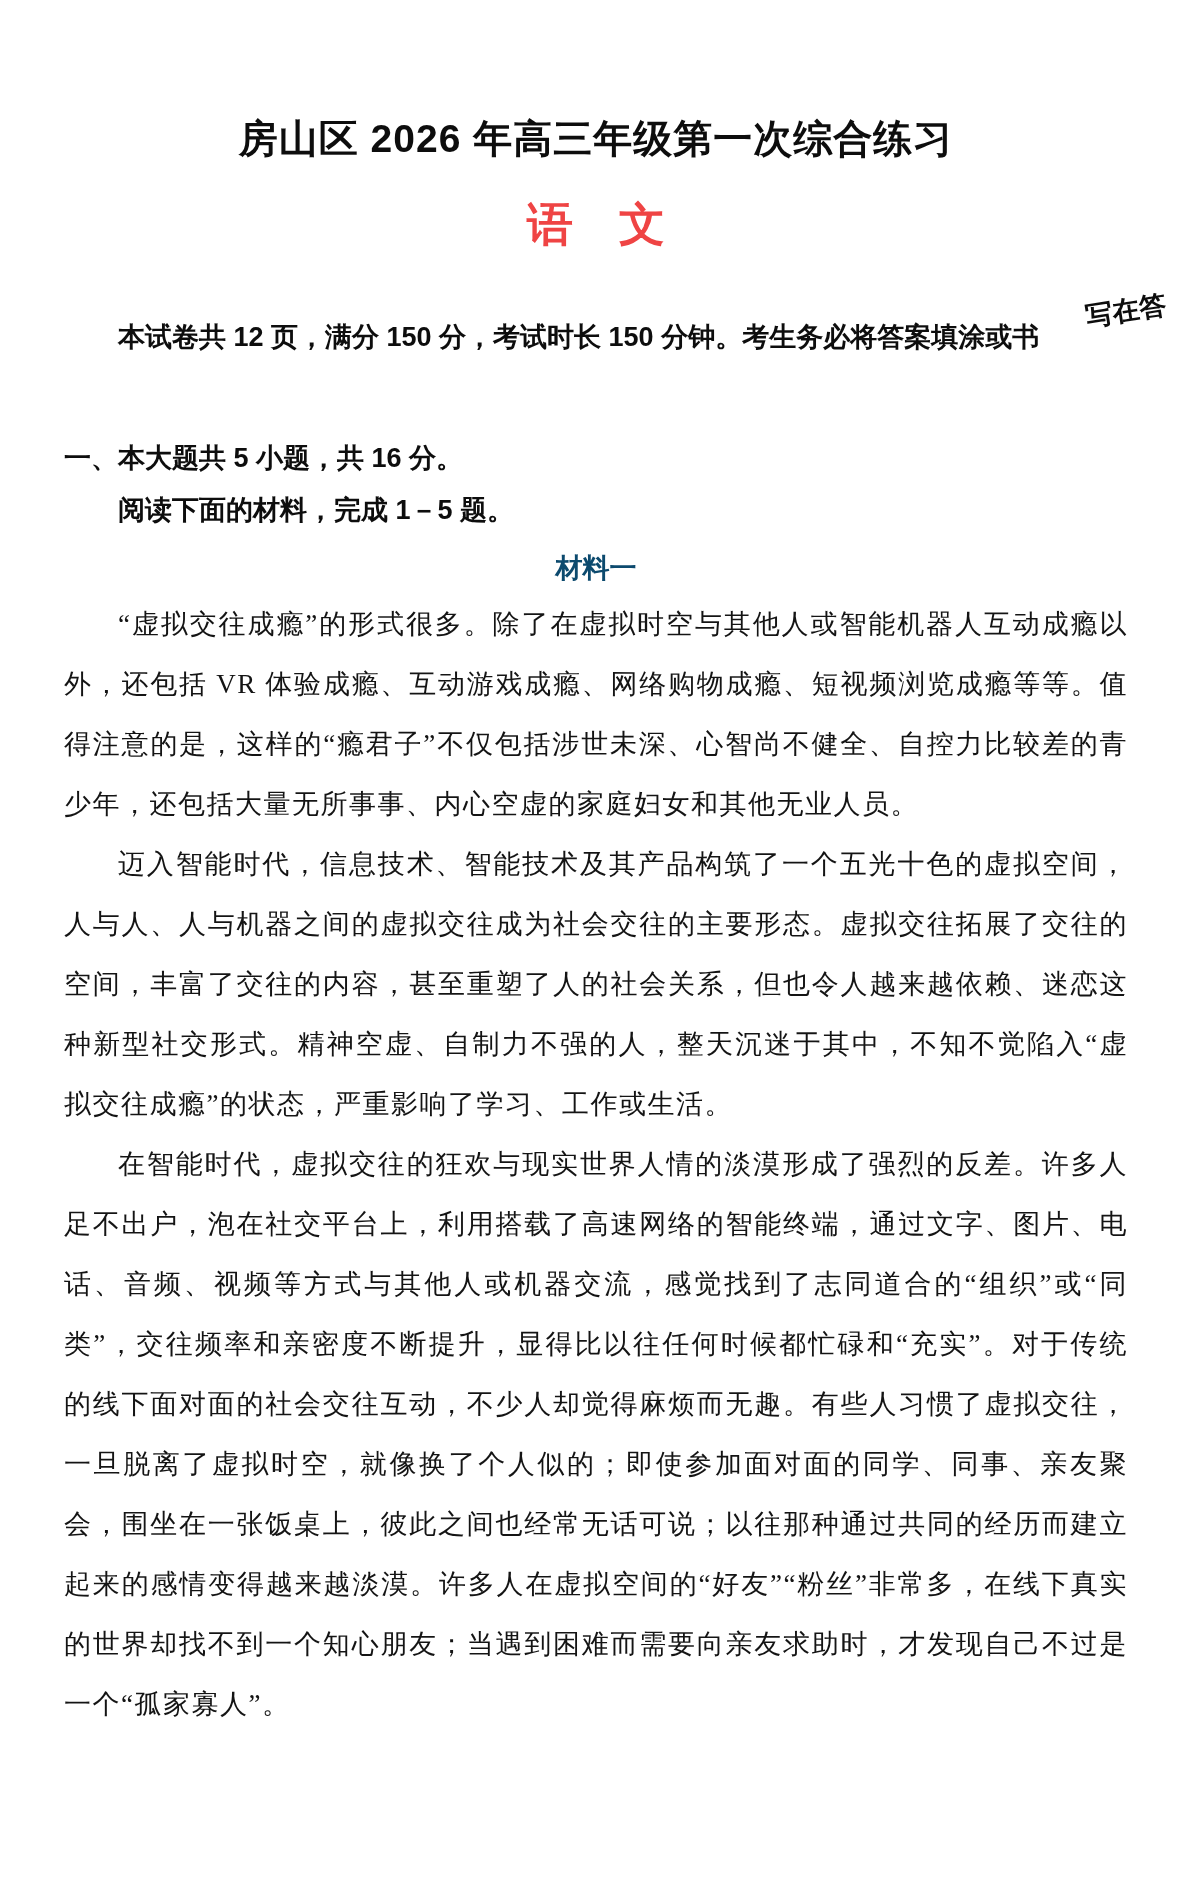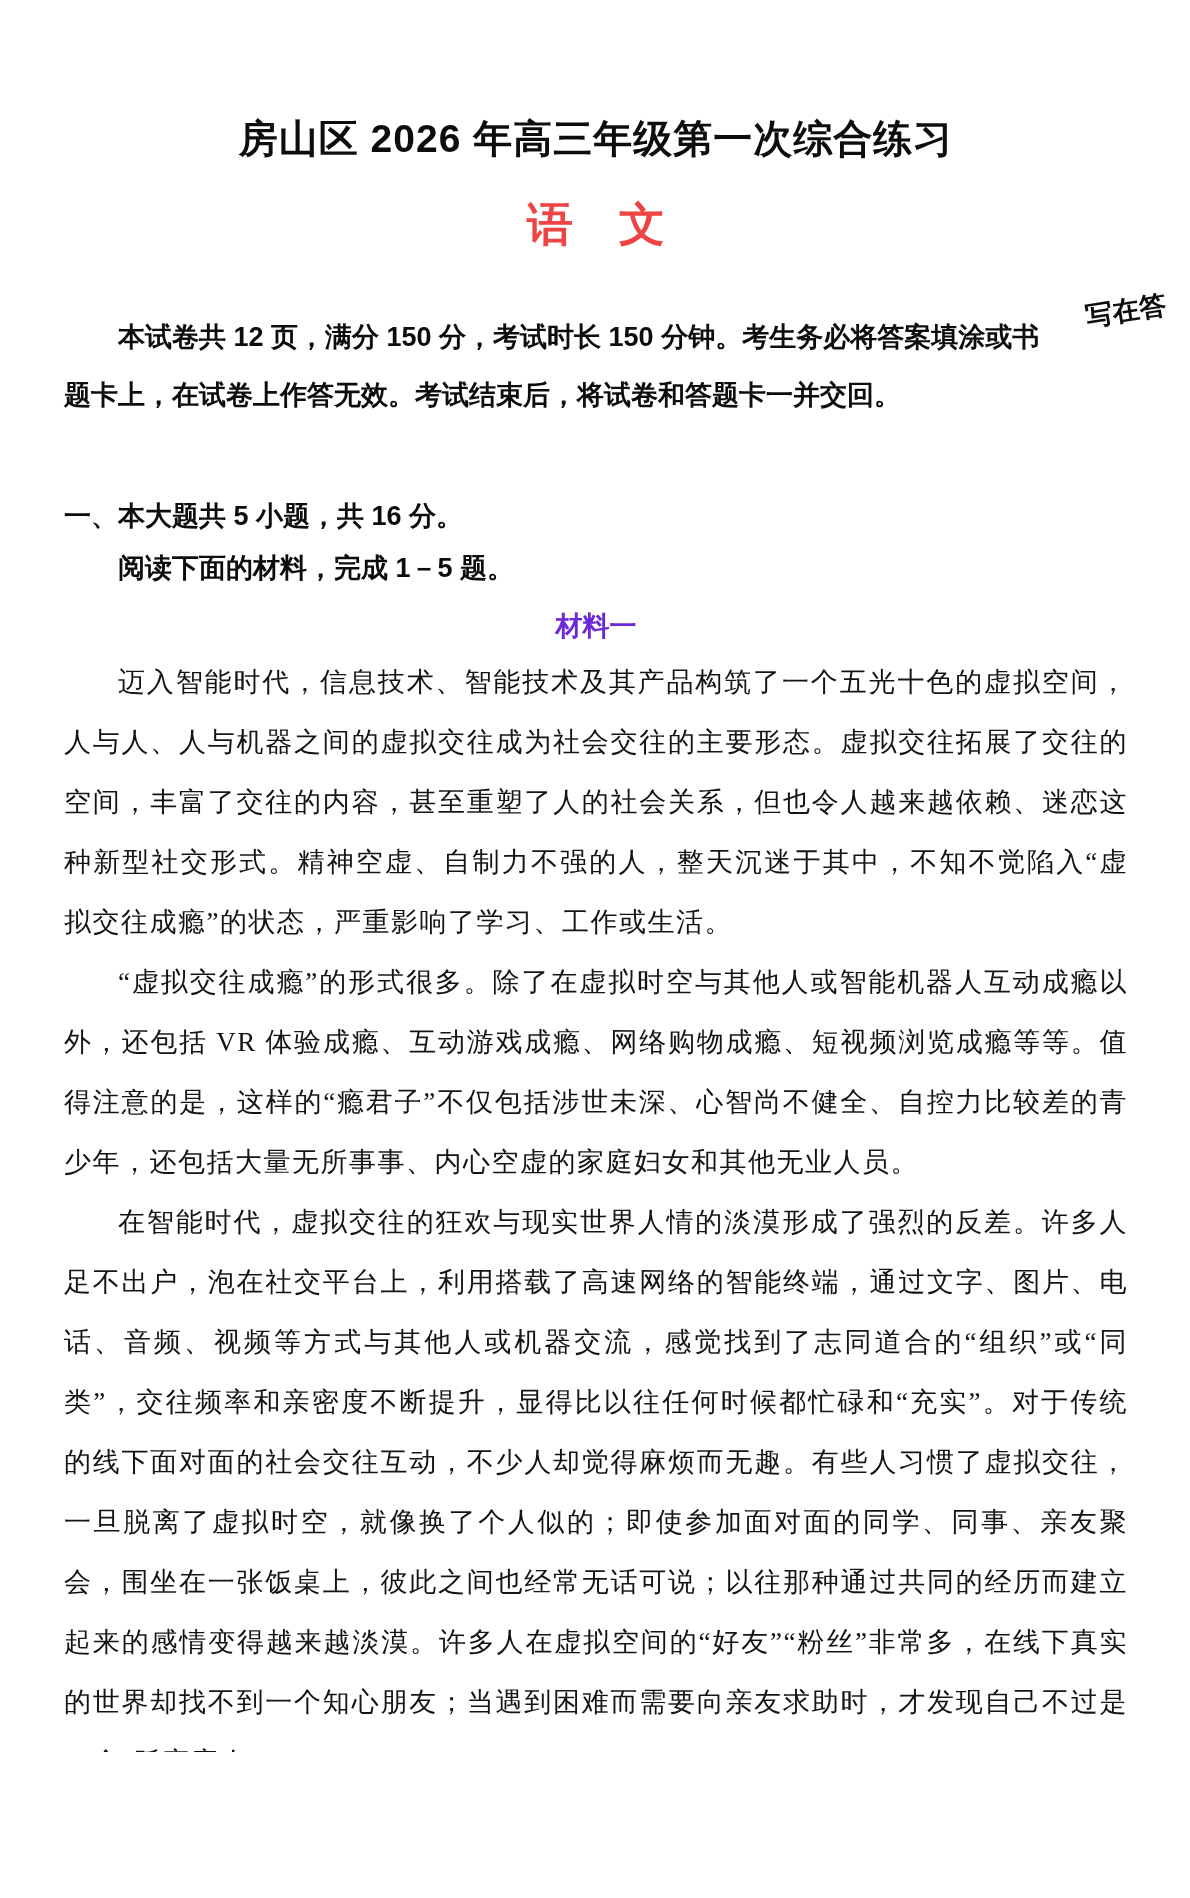--- a/index.html
+++ b/index.html
@@ -70,21 +70,21 @@
     line-height: 40px;
     color: #0d0d0d;
   }
   .material-title {
     margin-top: 18px;
     text-align: center;
     font-family: "Liberation Sans", "DejaVu Sans", sans-serif;
     font-weight: bold;
     font-size: 27px;
     line-height: 40px;
-    color: #6d28d9;
+    color: #0c4a6e;
   }
   .material-body {
     margin-top: 6px;
   }
   .material-body p {
     margin: 0;
     text-indent: 2em;
     text-align: justify;
     font-family: "Liberation Serif", "DejaVu Serif", serif;
     font-size: 27px;
@@ -110,30 +110,29 @@
   <div class="content">
 
     <div class="exam-title">房山区 2026 年高三年级第一次综合练习</div>
 
     <div class="exam-subject">语　文</div>
 
     <div class="notice">
       <div class="notice-line1">
         <span>本试卷共 12 页，满分 150 分，考试时长 150 分钟。考生务必将答案填涂或书</span><span class="skewed-tail">写在答</span>
       </div>
-      <div class="notice-line2">题卡上，在试卷上作答无效。考试结束后，将试卷和答题卡一并交回。</div>
     </div>
 
     <div class="section-heading">一、本大题共 5 小题，共 16 分。</div>
 
     <div class="section-instruction">阅读下面的材料，完成 1－5 题。</div>
 
     <div class="material-title">材料一</div>
 
     <div class="material-body">
+      <p>“虚拟交往成瘾”的形式很多。除了在虚拟时空与其他人或智能机器人互动成瘾以外，还包括 VR 体验成瘾、互动游戏成瘾、网络购物成瘾、短视频浏览成瘾等等。值得注意的是，这样的“瘾君子”不仅包括涉世未深、心智尚不健全、自控力比较差的青少年，还包括大量无所事事、内心空虚的家庭妇女和其他无业人员。</p>
       <p>迈入智能时代，信息技术、智能技术及其产品构筑了一个五光十色的虚拟空间，人与人、人与机器之间的虚拟交往成为社会交往的主要形态。虚拟交往拓展了交往的空间，丰富了交往的内容，甚至重塑了人的社会关系，但也令人越来越依赖、迷恋这种新型社交形式。精神空虚、自制力不强的人，整天沉迷于其中，不知不觉陷入“虚拟交往成瘾”的状态，严重影响了学习、工作或生活。</p>
-      <p>“虚拟交往成瘾”的形式很多。除了在虚拟时空与其他人或智能机器人互动成瘾以外，还包括 VR 体验成瘾、互动游戏成瘾、网络购物成瘾、短视频浏览成瘾等等。值得注意的是，这样的“瘾君子”不仅包括涉世未深、心智尚不健全、自控力比较差的青少年，还包括大量无所事事、内心空虚的家庭妇女和其他无业人员。</p>
       <p>在智能时代，虚拟交往的狂欢与现实世界人情的淡漠形成了强烈的反差。许多人足不出户，泡在社交平台上，利用搭载了高速网络的智能终端，通过文字、图片、电话、音频、视频等方式与其他人或机器交流，感觉找到了志同道合的“组织”或“同类”，交往频率和亲密度不断提升，显得比以往任何时候都忙碌和“充实”。对于传统的线下面对面的社会交往互动，不少人却觉得麻烦而无趣。有些人习惯了虚拟交往，一旦脱离了虚拟时空，就像换了个人似的；即使参加面对面的同学、同事、亲友聚会，围坐在一张饭桌上，彼此之间也经常无话可说；以往那种通过共同的经历而建立起来的感情变得越来越淡漠。许多人在虚拟空间的“好友”“粉丝”非常多，在线下真实的世界却找不到一个知心朋友；当遇到困难而需要向亲友求助时，才发现自己不过是一个“孤家寡人”。</p>
     </div>
 
   </div>
 
 </div>
 
 </body></html>

